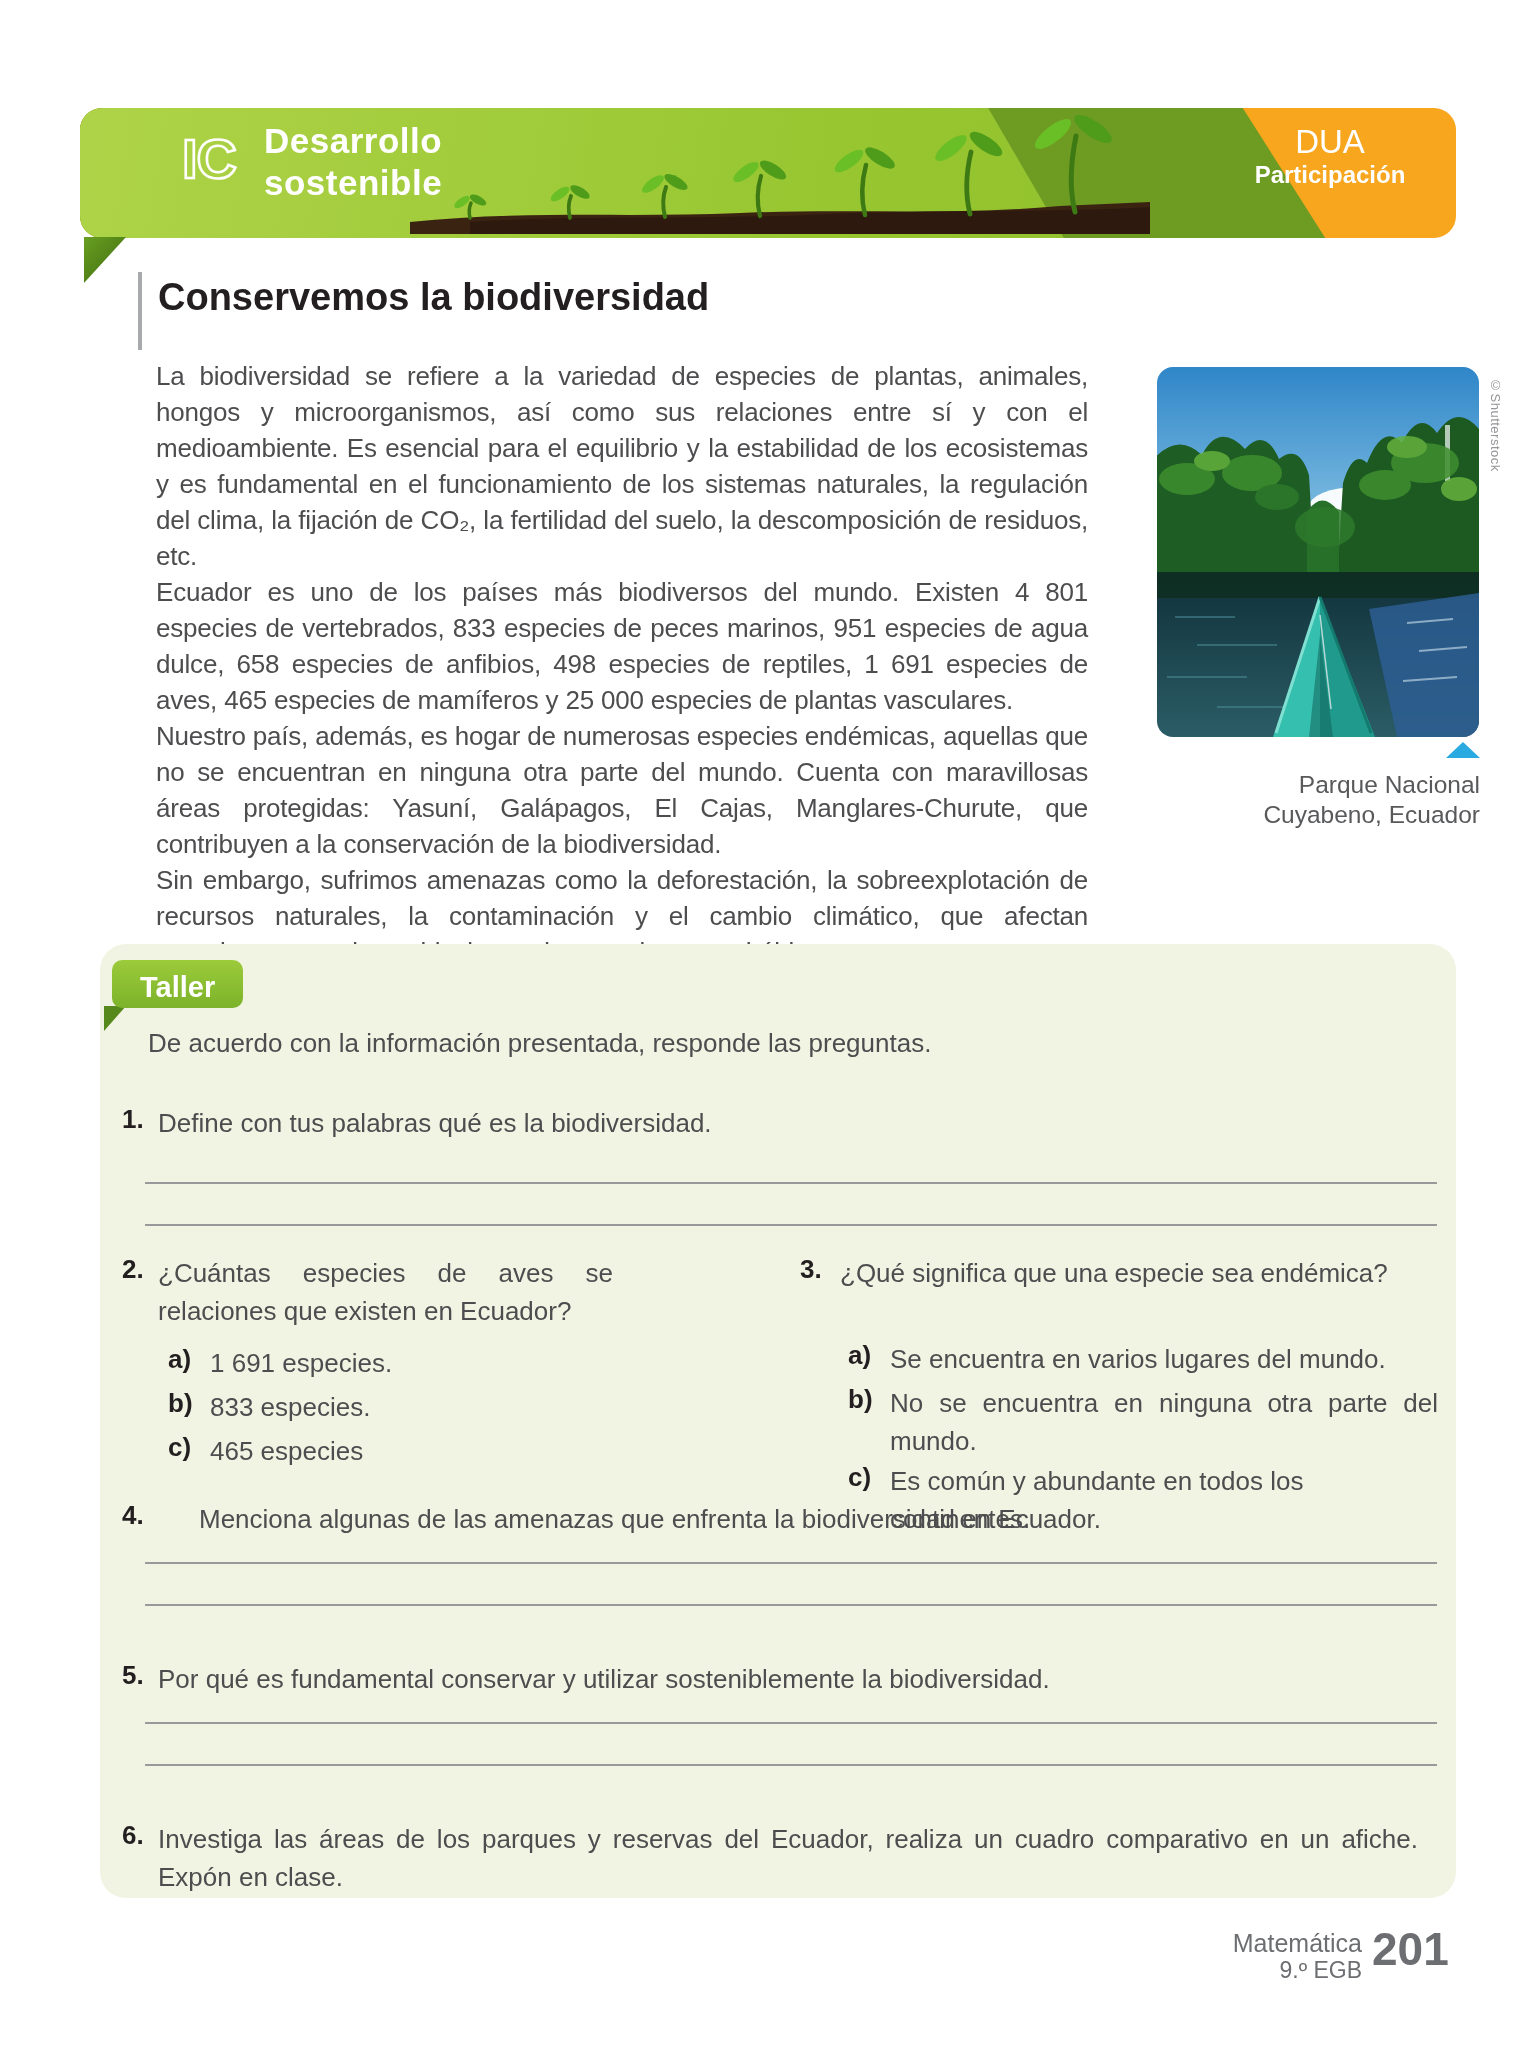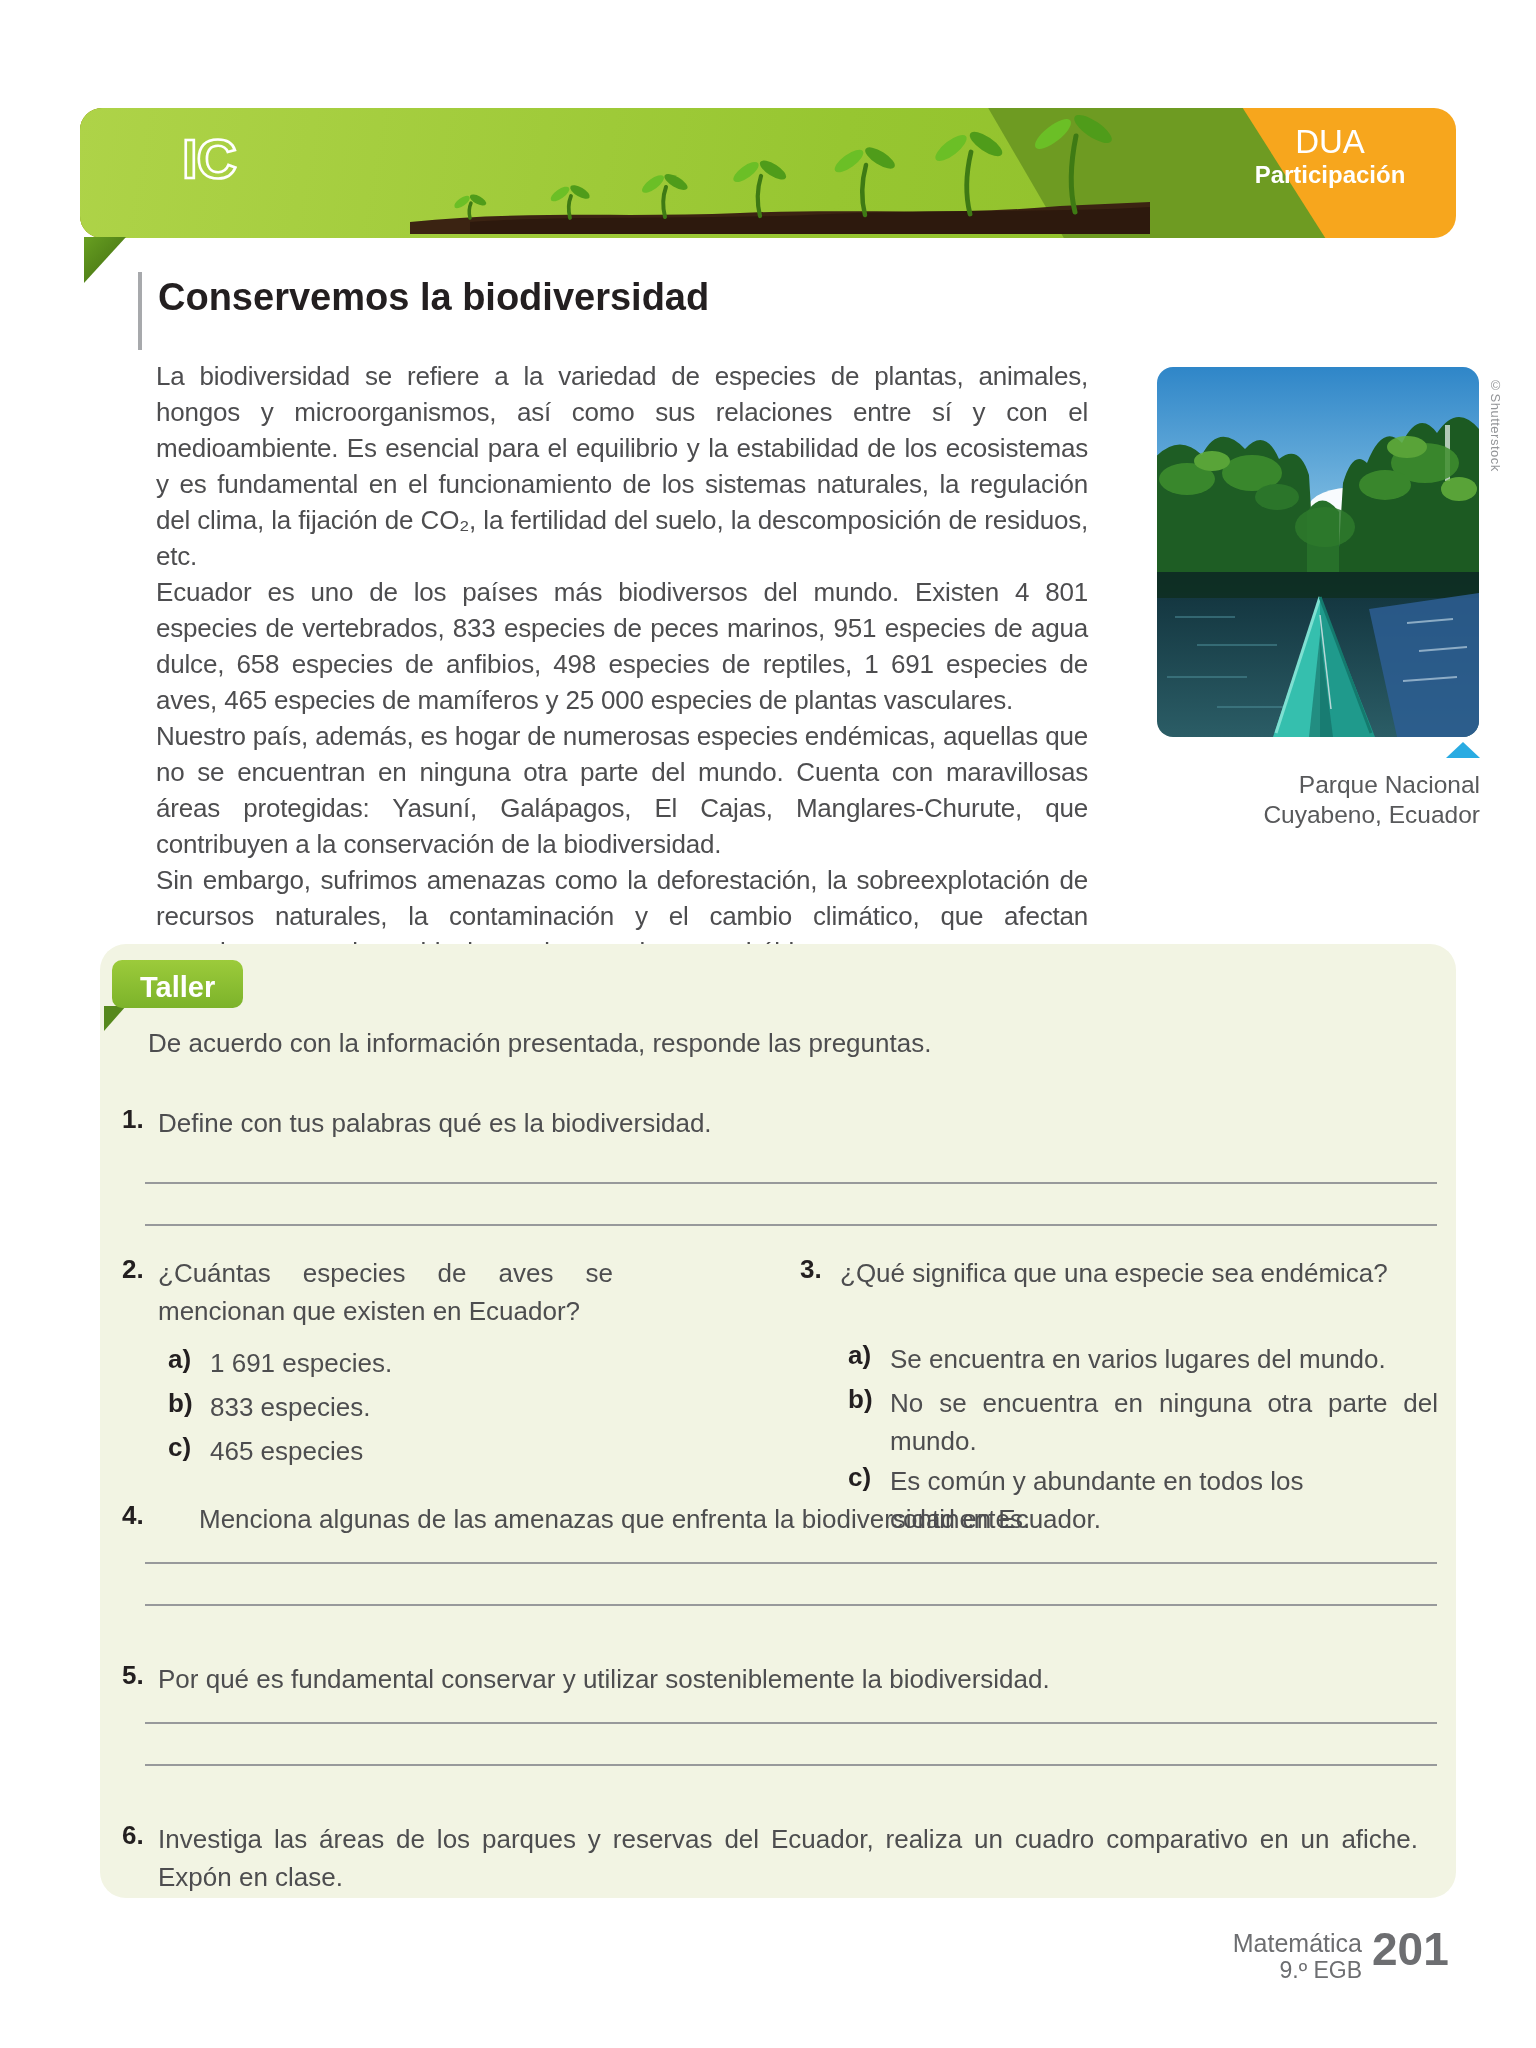--- a/index.html
+++ b/index.html
@@ -74,20 +74,24 @@
   <div class="banner">
     <div class="banner-dark"></div>
     <div class="banner-light"></div>
 
     <div class="ic-logo">
       <svg width="80" height="70" viewBox="0 0 80 70">
         <text x="2" y="54" font-size="56" font-weight="bold" fill="none" stroke="#ffffff" stroke-width="2.6" font-family="Liberation Sans, sans-serif" letter-spacing="-1">IC</text>
       </svg>
     </div>
 
+    <div class="banner-title">
+      <div>Desarrollo</div>
+      <div>sostenible</div>
+    </div>
 
     <div class="plants">
       <svg width="740" height="120" viewBox="0 0 740 120">
 
         <path d="M0,108 C110,96 220,104 330,99 C440,94 540,102 650,92 L740,88 L740,120 L0,120 Z" fill="#3b2312"></path>
         <path d="M60,108 C160,101 300,106 420,100 C540,95 640,99 740,93 L740,120 L60,120 Z" fill="#24130a" opacity="0.6"></path>
 
         <g stroke-linecap="round">
           <path d="M60,104 q-2,-8 1,-15" stroke="#3e7a14" stroke-width="3.5" fill="none"></path>
           <ellipse cx="52" cy="88" rx="9" ry="4" fill="#6bbf26" transform="rotate(-35 52 88)"></ellipse>
@@ -208,21 +212,21 @@
   <div class="badge-fold"></div>
   <div class="taller-badge">Taller</div>
   <div class="taller-intro">De acuerdo con la información presentada, responde las preguntas.</div>
 
   <div class="q-num" style="left:122px; top:1104px;">1.</div>
   <div class="q-text" style="left:158px; top:1104px; width:1240px;">Define con tus palabras qué es la biodiversidad.</div>
   <div class="answer-line" style="top:1182px;"></div>
   <div class="answer-line" style="top:1224px;"></div>
 
   <div class="q-num" style="left:122px; top:1254px;">2.</div>
-  <div class="q-text justify" style="left:158px; top:1254px; width:455px;">¿Cuántas especies de aves se mencionan que existen en Ecuador?</div>
+  <div class="q-text justify" style="left:158px; top:1254px; width:455px;">¿Cuántas especies de aves se relaciones que existen en Ecuador?</div>
   <div class="opt-label" style="left:168px; top:1344px;">a)</div>
   <div class="opt-text" style="left:210px; top:1344px; width:420px;">1 691 especies.</div>
   <div class="opt-label" style="left:168px; top:1388px;">b)</div>
   <div class="opt-text" style="left:210px; top:1388px; width:420px;">833 especies.</div>
   <div class="opt-label" style="left:168px; top:1432px;">c)</div>
   <div class="opt-text" style="left:210px; top:1432px; width:420px;">465 especies</div>
 
   <div class="q-num" style="left:800px; top:1254px;">3.</div>
   <div class="q-text" style="left:840px; top:1254px; width:600px;">¿Qué significa que una especie sea endémica?</div>
   <div class="opt-label" style="left:848px; top:1340px;">a)</div>

